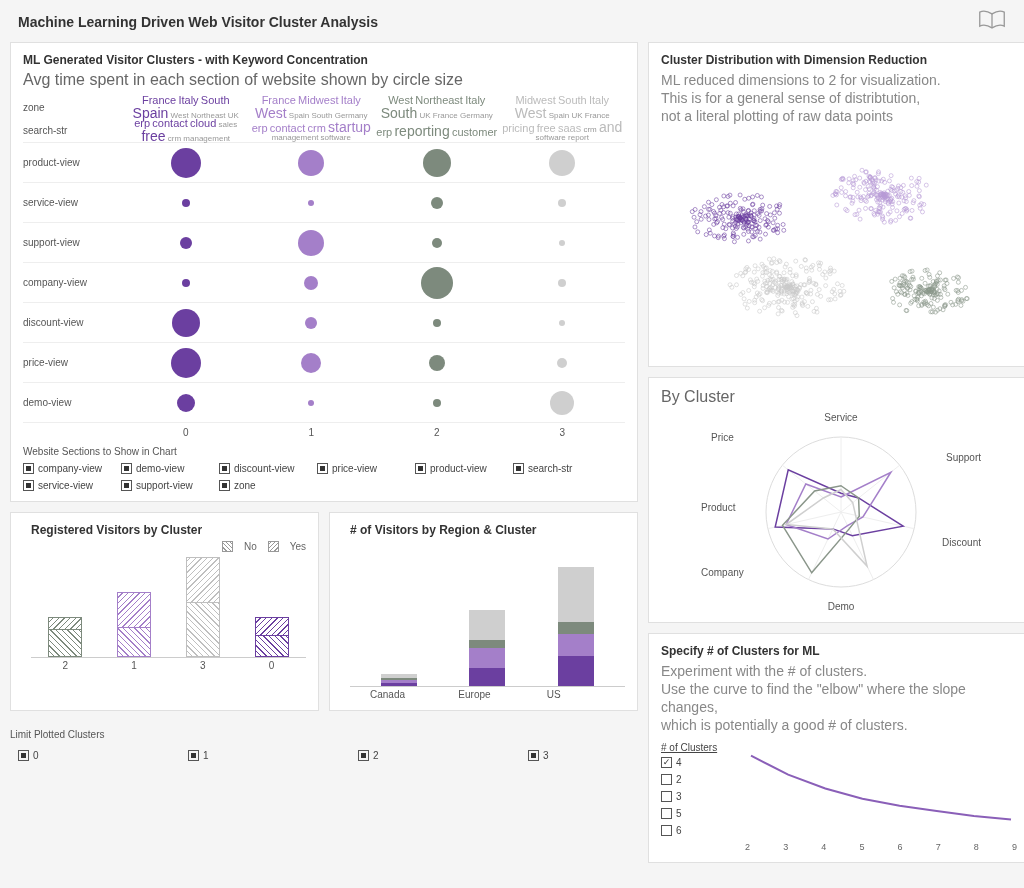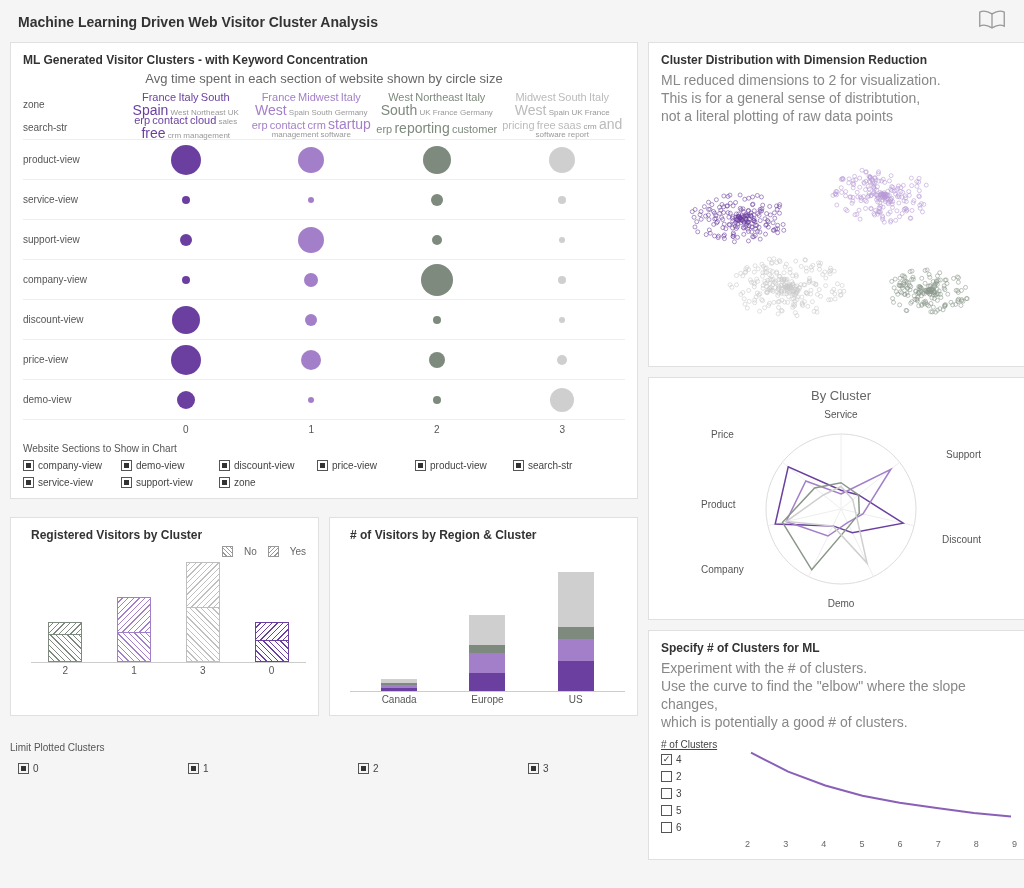--- a/index.html
+++ b/index.html
@@ -1,25 +1,25 @@
 <!DOCTYPE html>
 <html><head>
 <meta charset="utf-8">
 <style>
   * { box-sizing: border-box; margin: 0; padding: 0; }
   body { font-family: Arial, Helvetica, sans-serif; background: #f5f5f5; width: 1024px; height: 888px; overflow: hidden; }
   .header { display: flex; justify-content: space-between; align-items: center; padding: 10px 18px 8px 18px; }
   .header h1 { font-size: 14px; font-weight: bold; color: #333; }
   .book-icon svg { width: 28px; height: 20px; }
   .grid { display: grid; grid-template-columns: 628px 386px; gap: 10px; padding: 0 10px; }
-  .col-left { display: flex; flex-direction: column; gap: 18px; }
+  .col-left { display: flex; flex-direction: column; gap: 10px; }
   .col-right { display: flex; flex-direction: column; gap: 10px; }
   .panel { background: #fff; border: 1px solid #e0e0e0; padding: 10px 12px; }
   .panel-title { font-size: 12px; font-weight: bold; color: #333; margin-bottom: 4px; }
-  .panel-sub { font-size: 13px; color: #666; margin-bottom: 6px; text-align: center; }
+  .panel-sub { font-size: 16px; color: #666; margin-bottom: 6px; }
   .panel-note { font-size: 14px; color: #888; line-height: 1.3; }
 
   
   .matrix { width: 100%; }
   .matrix-row { display: flex; align-items: center; border-bottom: 1px solid #eee; height: 40px; }
   .matrix-row.short { height: 24px; }
   .matrix-label { width: 100px; font-size: 10px; color: #555; }
   .matrix-cells { flex: 1; display: flex; }
   .matrix-cell { flex: 1; display: flex; align-items: center; justify-content: center; position: relative; }
   .bubble { border-radius: 50%; }
@@ -62,21 +62,21 @@
   .seg-no { background: repeating-linear-gradient(45deg, #fff, #fff 3px, var(--clr) 3px, var(--clr) 4px); }
   .seg-yes { background: repeating-linear-gradient(-45deg, #fff, #fff 3px, var(--clr) 3px, var(--clr) 4px); }
   .reg-xlabels { display: flex; gap: 20px; padding: 0 10px; }
   .reg-xlabels span { flex:1; text-align:center; font-size:10px; color:#555; padding-top:2px;}
 
   
   .region-bars { display:flex; align-items:flex-end; height:140px; gap:30px; padding:0 20px; border-bottom:1px solid #ccc; margin-top:10px;}
   .region-col { flex:1; display:flex; flex-direction:column; align-items:center; justify-content:flex-end; height:100%;}
   .region-stack { width:36px; display:flex; flex-direction:column-reverse;}
   .region-xlabels { display:flex; gap:30px; padding:0 20px;}
-  .region-xlabels span { flex:1; text-align:center; font-size:10px; color:#555; padding-top:2px;}
+  .region-xlabels span { flex:1; text-align:left; font-size:10px; color:#555; padding-top:2px;}
 
   
   .scatter { position:relative; height:230px; width:100%; }
   .scatter svg { width:100%; height:100%; }
 
   
   .radar-wrap { display:flex; justify-content:center; }
   .radar { width:280px; height:200px; position:relative; }
   .radar-label { position:absolute; font-size:10px; color:#555; }
 

